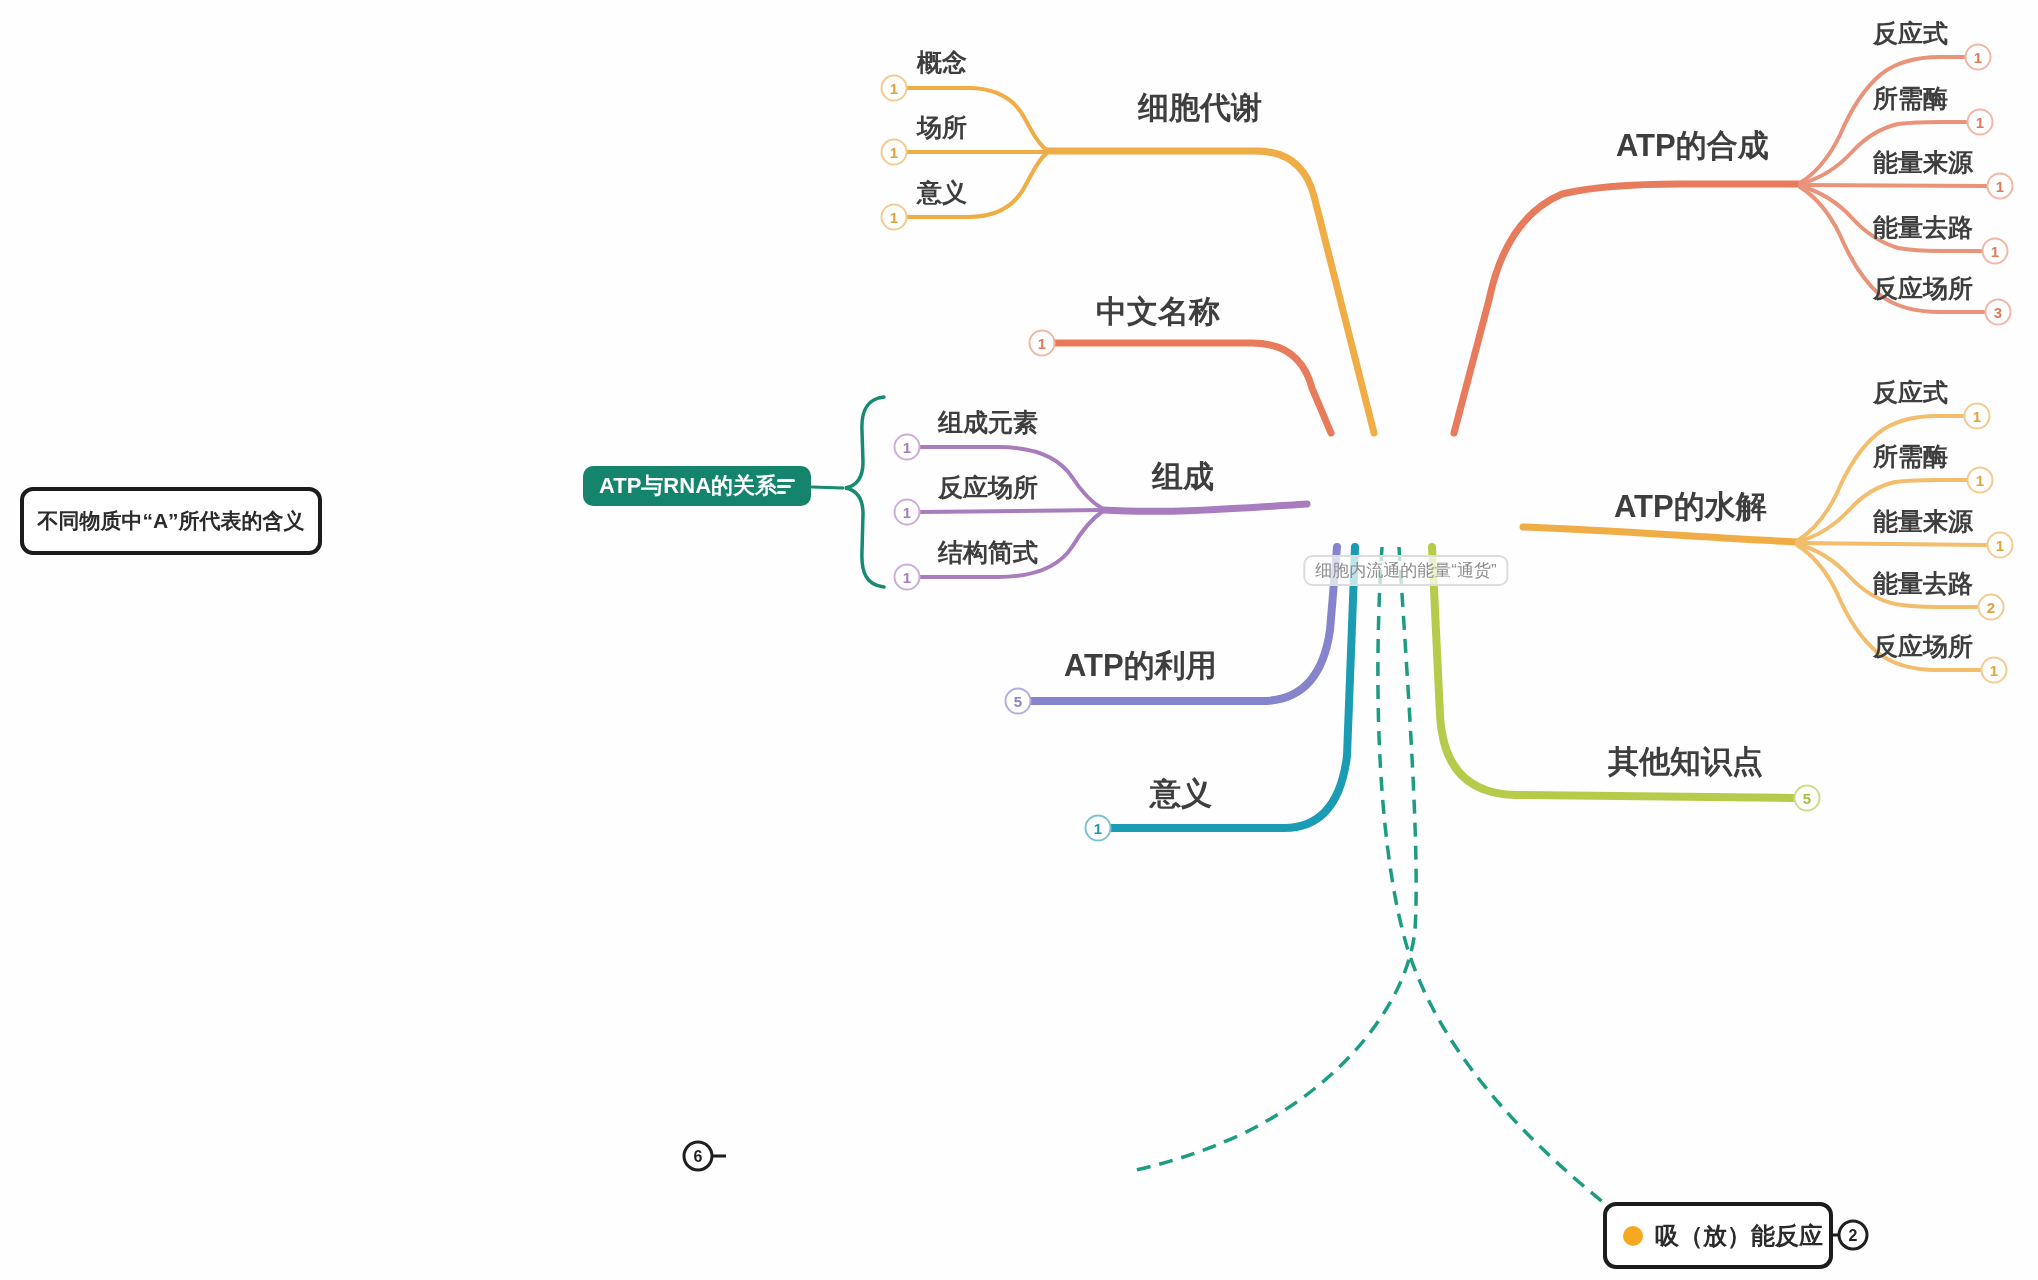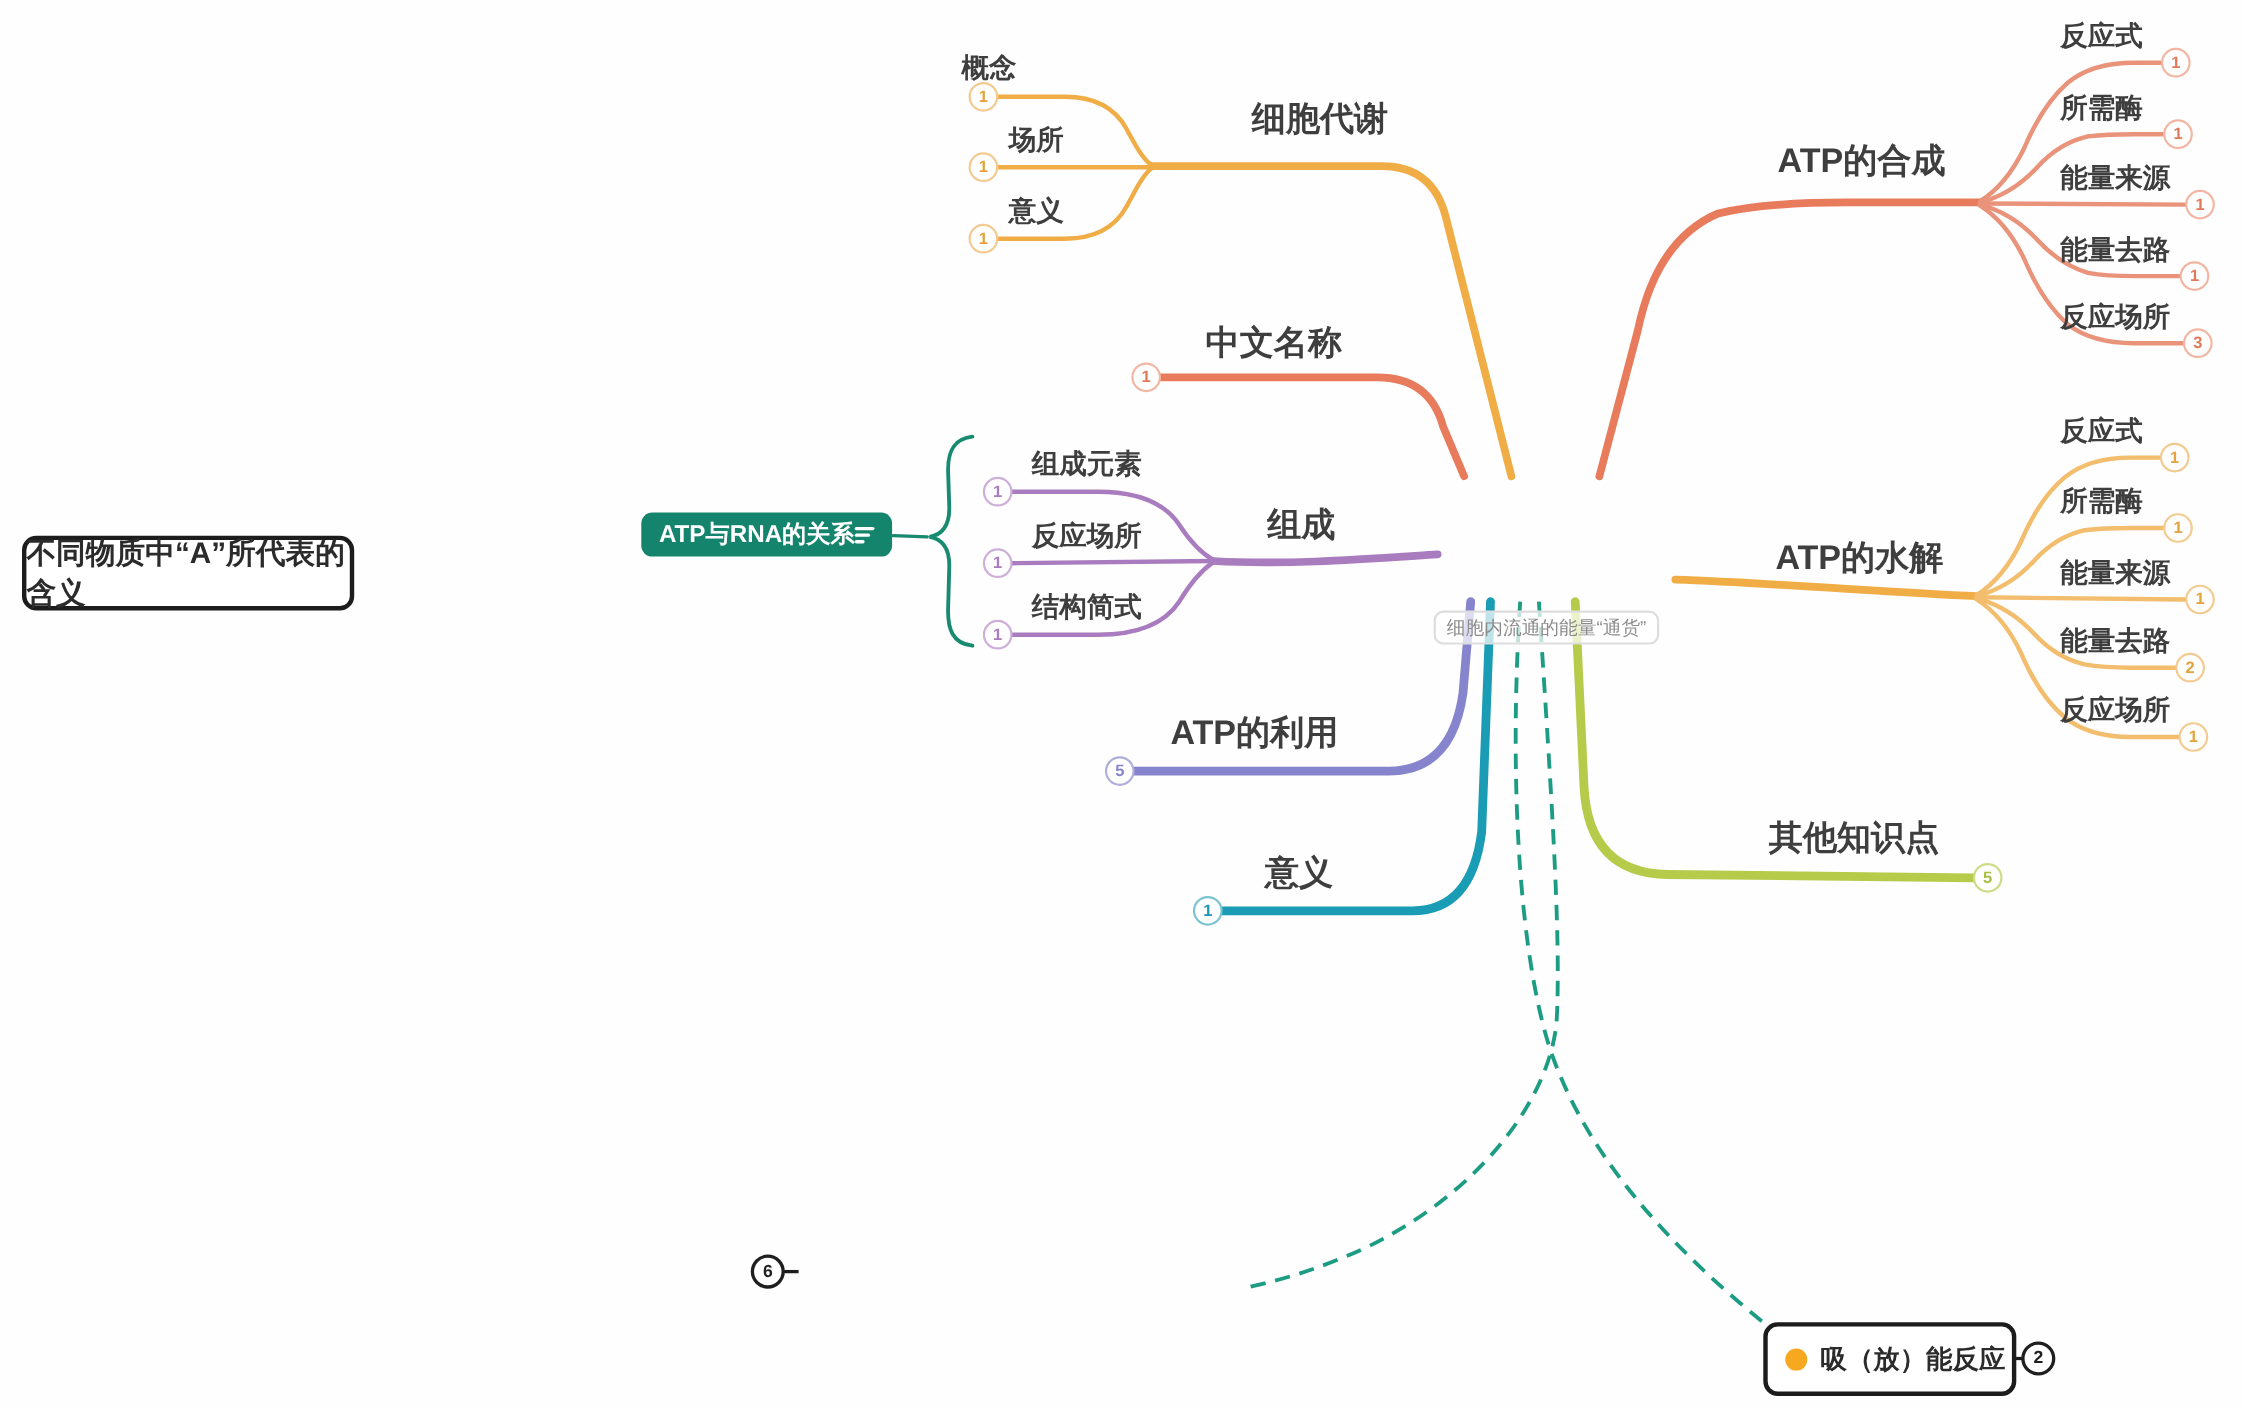--- a/index.html
+++ b/index.html
@@ -42,21 +42,21 @@
   .relation-box .txt{color:#fff;font-size:22px;font-weight:700;}
   .notes-icon{display:inline-flex;flex-direction:column;gap:3px;}
   .notes-icon i{display:block;height:3px;background:#fff;border-radius:2px;}
   .notes-icon i:nth-child(1){width:18px;}
   .notes-icon i:nth-child(2){width:14px;}
   .notes-icon i:nth-child(3){width:9px;}
   .float-box{
     position:absolute;background:#fff;border:4px solid #1c1c1c;border-radius:13px;
     box-sizing:border-box;display:flex;align-items:center;color:#2b2b2b;
   }
-  .float-box.summary{left:20px;top:487px;width:302px;height:68px;justify-content:center;font-size:27px;font-weight:600;}
+  .float-box.summary{left:20px;top:487px;width:302px;height:68px;justify-content:center;font-size:21px;font-weight:600;}
   .float-box.energy{left:723px;top:1120px;width:402px;height:71px;padding-left:16px;gap:13px;font-size:22px;font-weight:600;}
   .float-box.reaction{left:1603px;top:1202px;width:230px;height:67px;padding-left:16px;gap:12px;font-size:24px;font-weight:600;}
   .dot{border-radius:50%;flex:0 0 auto;}
   .dot.blue{width:22px;height:22px;background:#3b74e8;}
   .dot.orange{width:20px;height:20px;background:#f6a820;}
 </style>
 </head>
 <body>
 
 <div class="canvas">
@@ -101,21 +101,21 @@
     <path d="M 812 487 L 843 488" stroke="#178a70" stroke-width="3" fill="none" stroke-linecap="round"></path>
     <path d="M 884 397 C 866 399 861 412 862 431 L 863 462 C 863 478 857 486 845 488 C 857 490 863 498 863 514 L 862 551 C 861 572 866 585 884 587" stroke="#178a70" stroke-width="3.5" fill="none" stroke-linecap="round"></path>
 
     <path d="M 712 1156 L 726 1156" stroke="#1c1c1c" stroke-width="3" fill="none"></path>
     <path d="M 1831 1235 L 1840 1235" stroke="#1c1c1c" stroke-width="3" fill="none"></path>
   </svg>
 
   <div class="root-note">细胞内流通的能量“通货”</div>
 
   <div class="lbl main" style="left:1138px;top:90px">细胞代谢</div>
-  <div class="lbl child" style="left:874px;top:48px">概念</div>
+  <div class="lbl child" style="left:917px;top:48px">概念</div>
   <div class="lbl child" style="left:917px;top:113px">场所</div>
   <div class="lbl child" style="left:917px;top:178px">意义</div>
   <div class="lbl main" style="left:1096px;top:294px">中文名称</div>
   <div class="lbl main" style="left:1152px;top:459px">组成</div>
   <div class="lbl child" style="left:938px;top:408px">组成元素</div>
   <div class="lbl child" style="left:938px;top:473px">反应场所</div>
   <div class="lbl child" style="left:938px;top:538px">结构简式</div>
   <div class="lbl main" style="left:1064px;top:648px">ATP的利用</div>
   <div class="lbl main" style="left:1150px;top:776px">意义</div>
 

